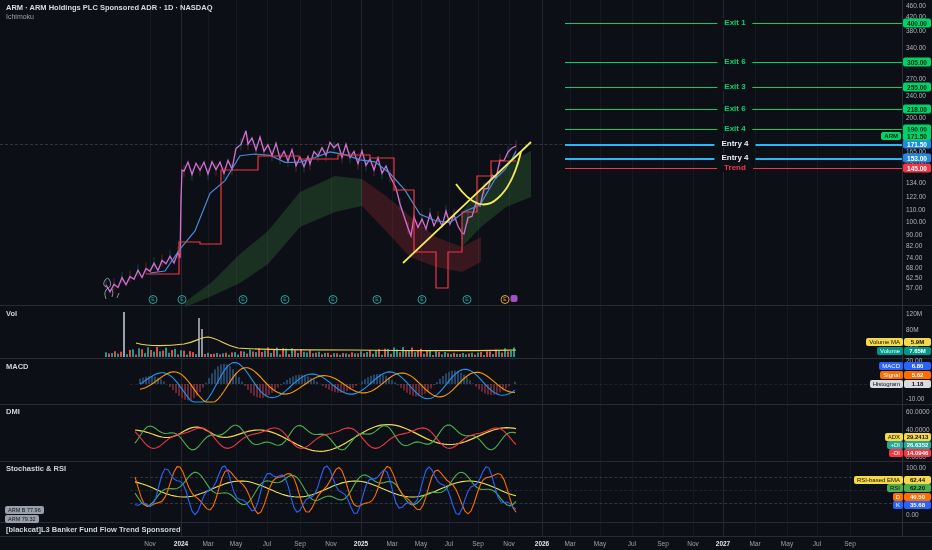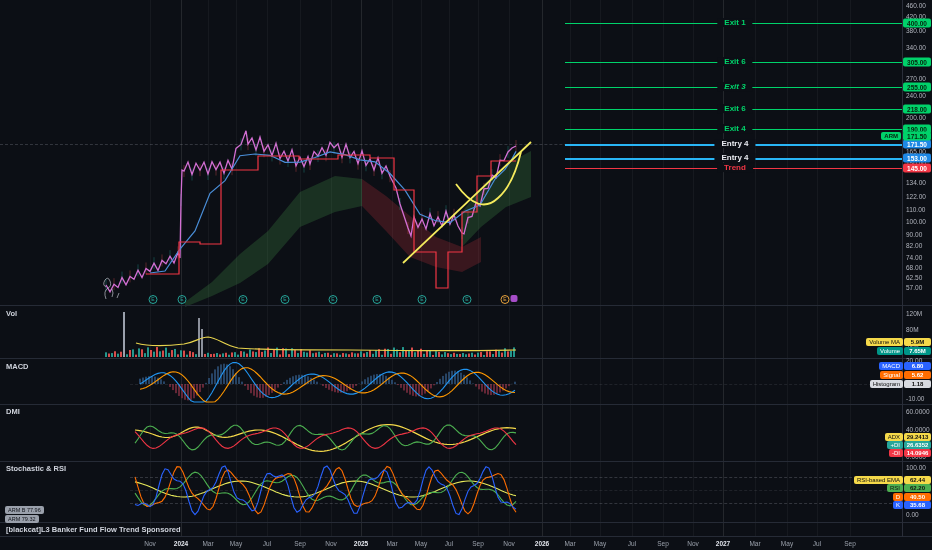--- a/index.html
+++ b/index.html
@@ -425,33 +425,37 @@
   </svg>
 
   <div class="dash-h" style="left:0;top:144px;width:902px;"></div>
 
   <div id="levels-layer">
       <div class="lvl-line" style="top: 23px; background: rgb(0, 210, 106);"></div>
       <div class="lvl-label" style="left: 735px; top: 23px; color: rgb(0, 210, 106);">Exit 1</div>
       <div class="lvl-line" style="top: 62px; background: rgb(0, 210, 106);"></div>
       <div class="lvl-label" style="left: 735px; top: 62px; color: rgb(0, 210, 106);">Exit 6</div>
       <div class="lvl-line" style="top: 87px; background: rgb(0, 210, 106);"></div>
-      <div class="lvl-label" style="left: 735px; top: 87px; color: rgb(0, 210, 106); font-style: italic;">Exit 3</div>
+      <div class="lvl-label" style="left: 735px; top: 87px; color: rgb(0, 210, 106);">Exit 3</div>
       <div class="lvl-line" style="top: 109px; background: rgb(0, 210, 106);"></div>
       <div class="lvl-label" style="left: 735px; top: 109px; color: rgb(0, 210, 106);">Exit 6</div>
       <div class="lvl-line" style="top: 129px; background: rgb(0, 210, 106);"></div>
       <div class="lvl-label" style="left: 735px; top: 129px; color: rgb(0, 210, 106);">Exit 4</div>
       <div class="lvl-line entry" style="top: 144px; background: rgb(41, 182, 246);"></div>
       <div class="lvl-label" style="left: 735px; top: 144px; color: rgb(232, 234, 240);">Entry 4</div>
       <div class="lvl-line entry" style="top: 158px; background: rgb(41, 182, 246);"></div>
       <div class="lvl-label" style="left: 735px; top: 158px; color: rgb(232, 234, 240);">Entry 4</div>
       <div class="lvl-line" style="top: 168px; background: rgb(242, 54, 69);"></div>
       <div class="lvl-label" style="left: 735px; top: 168px; color: rgb(242, 54, 69);">Trend</div>
     </div>
 
+  <div id="legend">
+    <div class="l1">ARM · ARM Holdings PLC Sponsored ADR · 1D · NASDAQ</div>
+    <div class="l2">Ichimoku</div>
+  </div>
 
   <div class="pane-label" style="top:309px">Vol</div>
   <div class="pane-label" style="top:362px">MACD</div>
   <div class="pane-label" style="top:407px">DMI</div>
   <div class="pane-label" style="top:464px">Stochastic &amp; RSI</div>
   <div class="pane-label" style="top:525px">[blackcat]L3 Banker Fund Flow Trend Sponsored</div>
 
   <div class="sep" style="top:305px"></div>
   <div class="sep" style="top:358px"></div>
   <div class="sep" style="top:404px"></div>

